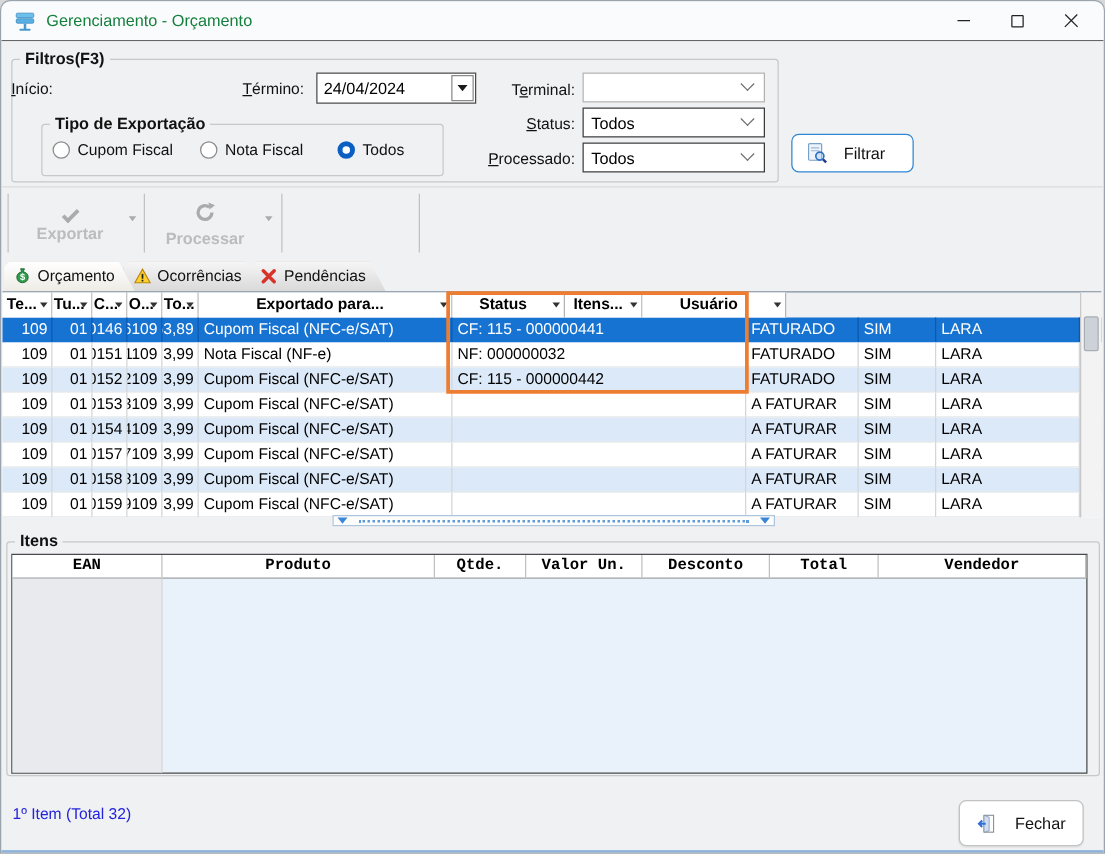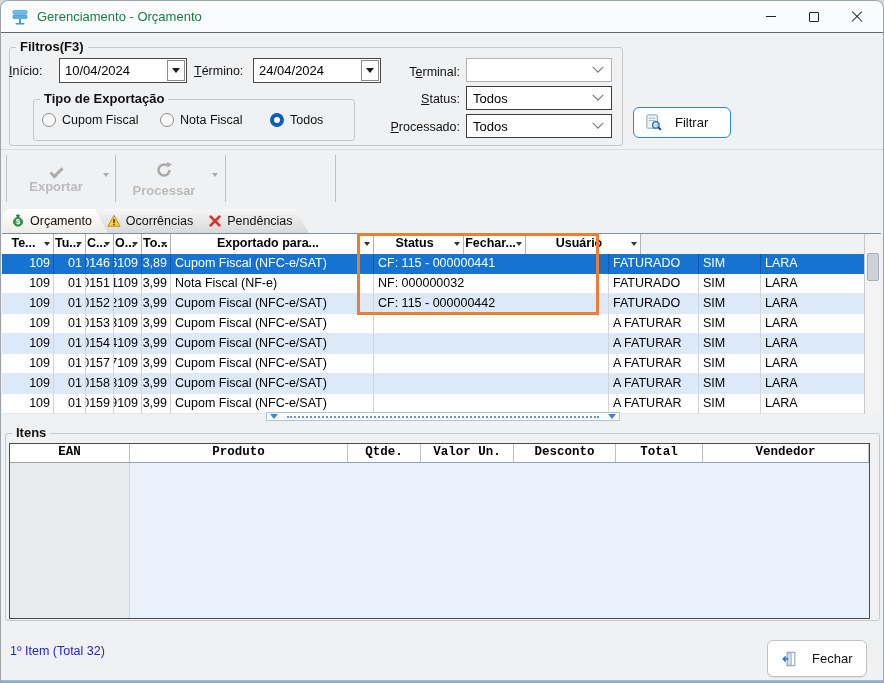--- a/index.html
+++ b/index.html
@@ -59,21 +59,21 @@
   .gh { position:relative; height:20px; background:#fff; border-right:1px solid #b4b4b4; font-weight:bold; overflow:hidden; }
   .gh span { display:block; text-align:center; font-size:12.5px; line-height:19px; padding:0 9px 0 1px; white-space:nowrap; overflow:hidden; }
   .sort-arrow { position:absolute; right:3px; top:8px; width:0; height:0; border-left:3.5px solid transparent; border-right:3.5px solid transparent; border-top:4.5px solid #333; }
   .gr { display:flex; background:#fff; }
   .gr:nth-child(odd) { background:var(--altrow); }
   .gr.sel { background:var(--sel); color:#fff; }
   .gd { position:relative; height:20px; border-right:1px solid #d2d6da; border-bottom:1px solid #e6e9ec; overflow:hidden; }
   .gr.sel .gd { border-right-color:#0e59ad; border-bottom-color:transparent; }
   .gd span { position:absolute; top:0; line-height:19px; font-size:12.5px; white-space:nowrap; }
   .col-r span { right:3px; } .col-l span { left:4px; }
-  .gc0{width:52px}.gc1{width:32px}.gc2{width:28px}.gc3{width:28px}.gc4{width:29px}.gc5{width:203px}.gc6{width:235px}.gc7{width:90px}.gc8{width:62px}.gc9{width:115px}
+  .gc0{width:40px}.gc1{width:32px}.gc2{width:28px}.gc3{width:28px}.gc4{width:29px}.gc5{width:203px}.gc6{width:235px}.gc7{width:90px}.gc8{width:62px}.gc9{width:115px}
   .highlight-box { position:absolute; left:355px; top:-1px; width:242px; height:82px; border:3px solid var(--hl); z-index:6; pointer-events:none; }
   .vscroll { position:absolute; left:862px; top:0; width:17px; height:180px; background:#f3f3f3; border-left:1px solid #c8c8c8; }
   .vthumb { position:absolute; left:2px; top:19px; width:12px; height:28px; background:#ccd2d8; border:1px solid #a8aeb4; border-radius:2px; }
   .splitter { position:absolute; left:265px; top:411px; width:354px; height:9px; background:#fdfdfd; border:1px solid #aec6dd; display:flex; align-items:center; }
   .split-dots { flex:1; border-top:2px dotted #5e9bd8; margin:0 6px; }
   .split-arr { width:0; height:0; border-left:4px solid transparent; border-right:4px solid transparent; border-top:5px solid #3a87d8; margin:0 3px; }
 
   
   .itens-grid { position:absolute; left:8px; top:442px; width:861px; height:176px; border:1px solid #4a4a4a; background:#e9f1fb;font-family:Liberation Mono, monospace; }
   .itens-header { display:flex; background:#fff; border-bottom:1px solid #9aa0a6; }
@@ -110,26 +110,20 @@
     <div class="win-btn wb-close" style="right:6px">
         <span></span>
       </div>
   </div>
 
   <div class="groupbox" style="left:8px; top:46px; width:614px; height:99px;">
     <span class="gb-label">Filtros(F3)</span>
   </div>
 
   <span class="flabel" style="left:8px; top:63px;"><u>I</u>nício:</span>
-  <div class="datecombo" style="left:58px; top:57px; width:128px;">
-    <span class="val">10/04/2024</span>
-    <span class="dbtn">
-        <i class="tri-down"></i>
-      </span>
-  </div>
 
   <span class="flabel" style="left:193px; top:63px;"><u>T</u>érmino:</span>
   <div class="datecombo" style="left:252px; top:57px; width:128px;">
     <span class="val">24/04/2024</span>
     <span class="dbtn">
         <i class="tri-down"></i>
       </span>
   </div>
 
   <span class="flabel" style="left:380px; top:64px; width:79px; text-align:right;">T<u>e</u>rminal:</span>
@@ -247,21 +241,21 @@
         </div>
         <div class="gh gc5">
           <span>Exportado para...</span>
           <i class="sort-arrow"></i>
         </div>
         <div class="gh gc7">
           <span>Status</span>
           <i class="sort-arrow"></i>
         </div>
         <div class="gh gc8">
-          <span>Fechar...</span>
+          <span>Itens...</span>
           <i class="sort-arrow"></i>
         </div>
         <div class="gh gc9">
           <span>Usuário</span>
           <i class="sort-arrow"></i>
         </div>
       </div>
     <div id="grid-body">
         <div class="gr sel">
           <div class="gd gc0 col-r">

